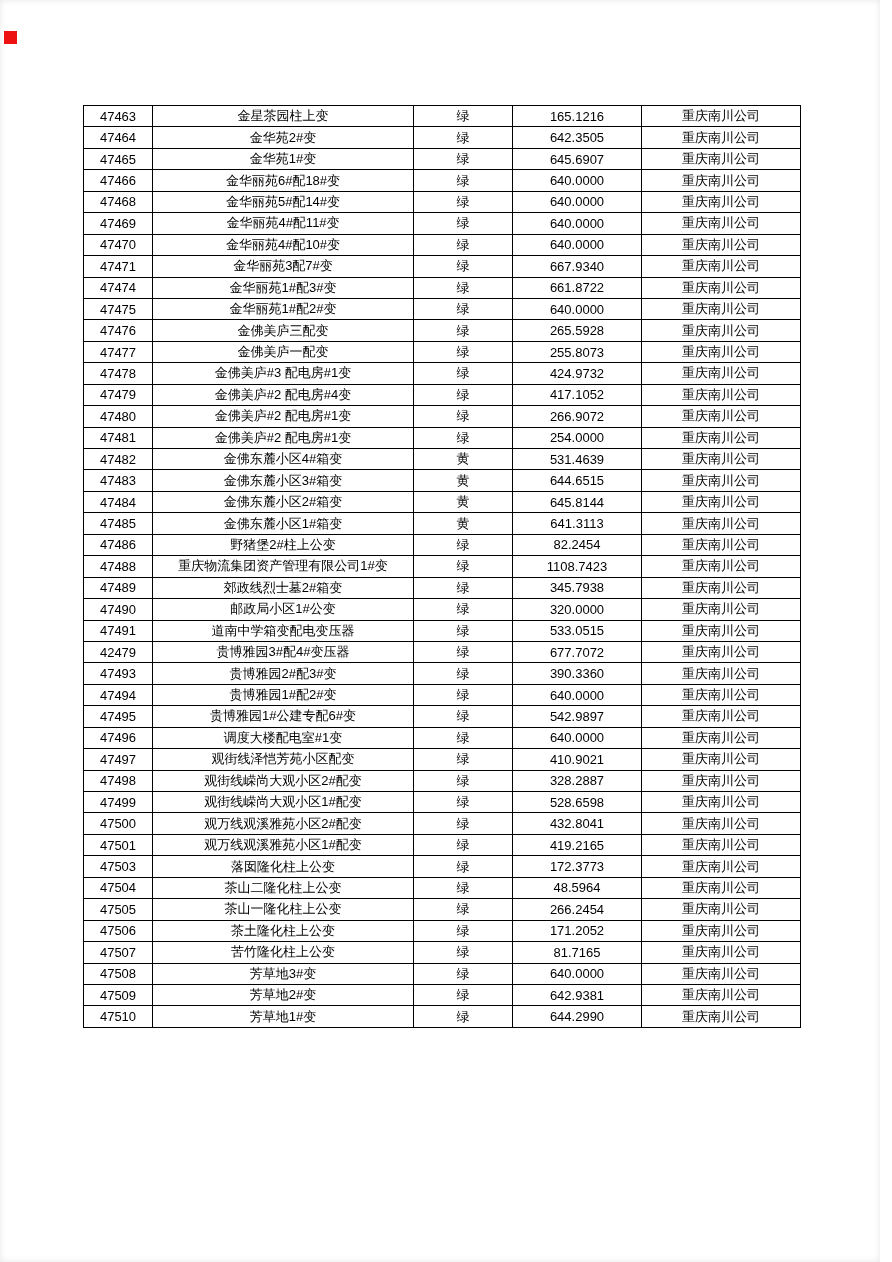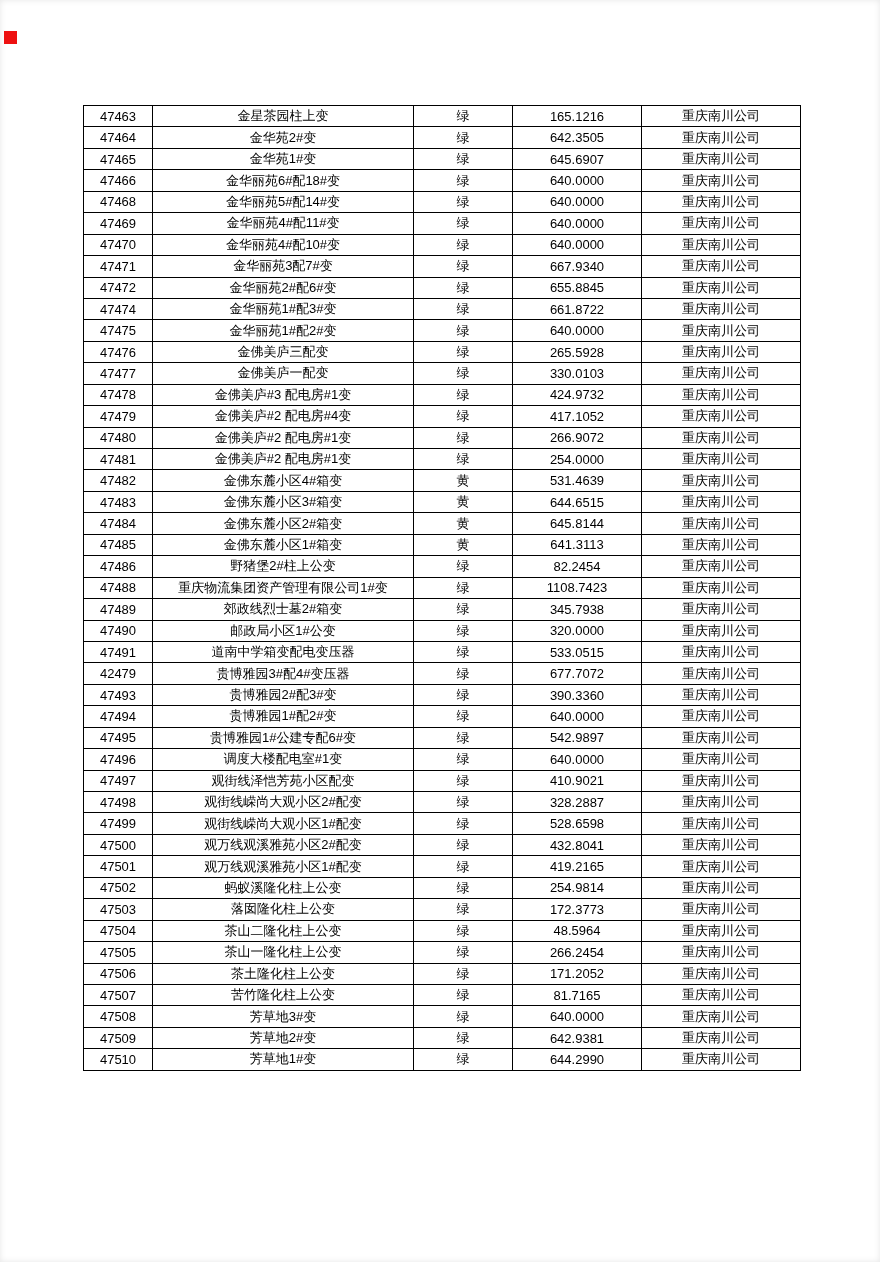--- a/index.html
+++ b/index.html
@@ -117,27 +117,20 @@
           <td>重庆南川公司</td>
         </tr>
         <tr>
           <td>47471</td>
           <td>金华丽苑3配7#变</td>
           <td>绿</td>
           <td>667.9340</td>
           <td>重庆南川公司</td>
         </tr>
         <tr>
-          <td>47472</td>
-          <td>金华丽苑2#配6#变</td>
-          <td>绿</td>
-          <td>655.8845</td>
-          <td>重庆南川公司</td>
-        </tr>
-        <tr>
           <td>47474</td>
           <td>金华丽苑1#配3#变</td>
           <td>绿</td>
           <td>661.8722</td>
           <td>重庆南川公司</td>
         </tr>
         <tr>
           <td>47475</td>
           <td>金华丽苑1#配2#变</td>
           <td>绿</td>
@@ -148,21 +141,21 @@
           <td>47476</td>
           <td>金佛美庐三配变</td>
           <td>绿</td>
           <td>265.5928</td>
           <td>重庆南川公司</td>
         </tr>
         <tr>
           <td>47477</td>
           <td>金佛美庐一配变</td>
           <td>绿</td>
-          <td>330.0103</td>
+          <td>255.8073</td>
           <td>重庆南川公司</td>
         </tr>
         <tr>
           <td>47478</td>
           <td>金佛美庐#3 配电房#1变</td>
           <td>绿</td>
           <td>424.9732</td>
           <td>重庆南川公司</td>
         </tr>
         <tr>
@@ -310,27 +303,20 @@
           <td>观万线观溪雅苑小区2#配变</td>
           <td>绿</td>
           <td>432.8041</td>
           <td>重庆南川公司</td>
         </tr>
         <tr>
           <td>47501</td>
           <td>观万线观溪雅苑小区1#配变</td>
           <td>绿</td>
           <td>419.2165</td>
-          <td>重庆南川公司</td>
-        </tr>
-        <tr>
-          <td>47502</td>
-          <td>蚂蚁溪隆化柱上公变</td>
-          <td>绿</td>
-          <td>254.9814</td>
           <td>重庆南川公司</td>
         </tr>
         <tr>
           <td>47503</td>
           <td>落囡隆化柱上公变</td>
           <td>绿</td>
           <td>172.3773</td>
           <td>重庆南川公司</td>
         </tr>
         <tr>

